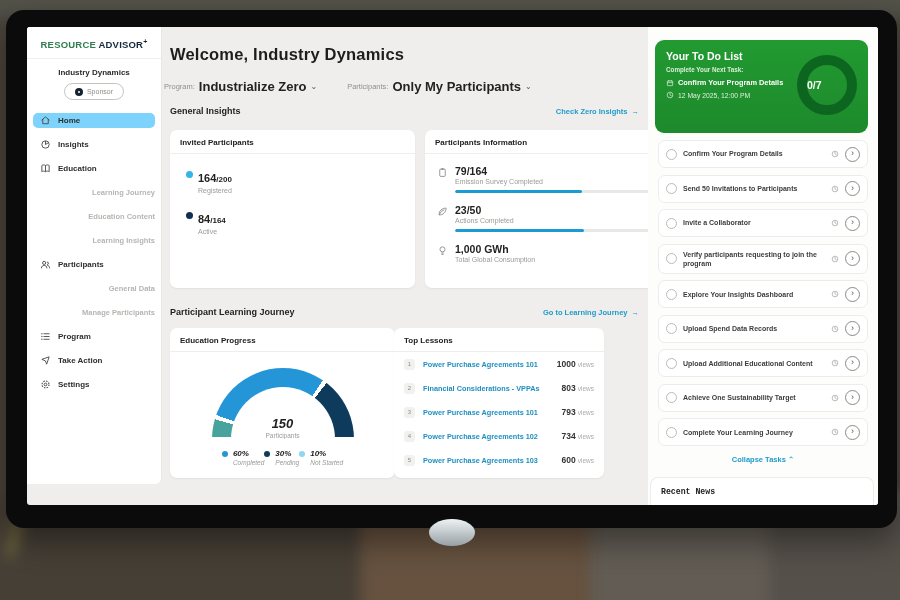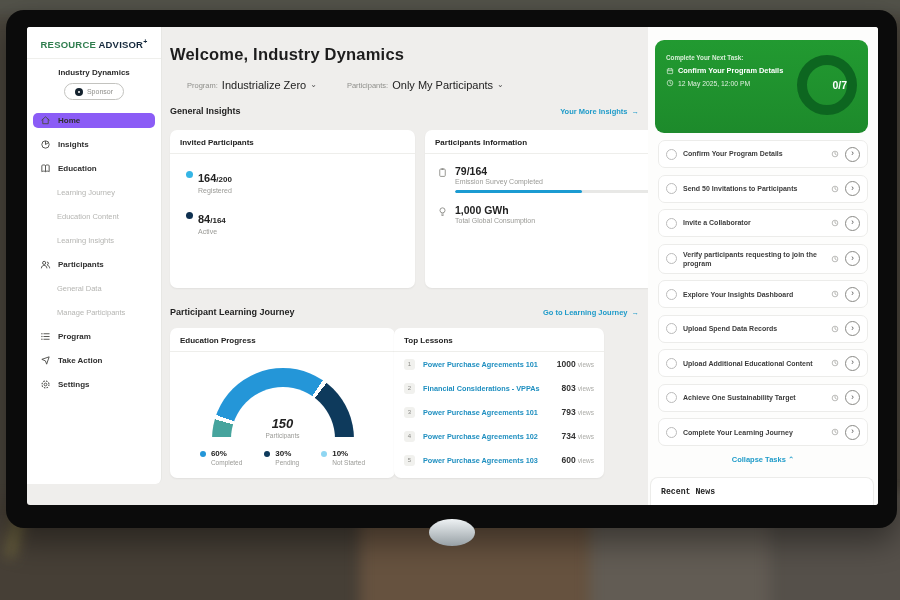--- a/index.html
+++ b/index.html
@@ -28,30 +28,30 @@
   .logo .res{color:#2f7d4e;} .logo .adv{color:#15293c;} .logo .plus{color:#15293c;font-size:7px;vertical-align:super;}
   .org{margin-top:9px;text-align:center;font-size:8px;font-weight:bold;color:#2b2b2b;}
   .sponsor{margin:6px auto 0;width:58px;height:15px;border:1px solid #c3c3bf;border-radius:9px;
     display:flex;align-items:center;justify-content:center;gap:4px;background:#fff;}
   .sponsor .sdot{width:8px;height:8px;border-radius:50%;background:#14222e;position:relative;}
   .sponsor .sdot::after{content:"";position:absolute;left:3px;top:3px;width:2px;height:2px;border-radius:50%;background:#fff;}
   .sponsor .stxt{font-size:7px;color:#8e8e8a;}
   .nav{position:absolute;left:0;top:86px;right:0;display:flex;flex-direction:column;gap:9px;}
   .nav-item{display:flex;align-items:center;gap:7px;height:15px;margin:0 6px;padding-left:7px;
     font-size:8px;font-weight:bold;color:#2f2f2f;border-radius:5px;cursor:default;}
-  .nav-item.active{background:#8b5cf6;}
-  .nav-item.sub{padding-left:24px;font-weight:normal;color:#b5b5b2;font-size:7.5px;}
+  .nav-item.active{background:#7dd3fc;}
+  .nav-item.sub{padding-left:24px;font-weight:bold;color:#b5b5b2;font-size:7.5px;justify-content:flex-end;}
   .nav-item svg{width:11px;height:11px;color:#4a4a47;flex:0 0 auto;}
   
   .main{position:absolute;left:134px;top:0;width:487px;height:478px;}
   .h1{position:absolute;left:9px;top:18px;font-size:16.5px;font-weight:bold;color:#1d1d1d;letter-spacing:.2px;}
-  .filters{position:absolute;left:26px;top:52px;display:flex;gap:30px;align-items:center;}
+  .filters{position:absolute;left:3px;top:52px;display:flex;gap:30px;align-items:center;}
   .filter{display:flex;align-items:center;gap:4px;}
   .flabel{font-size:7.5px;color:#8f8f8b;}
-  .fvalue{font-size:11px;font-weight:normal;color:#222;}
+  .fvalue{font-size:13px;font-weight:bold;color:#222;}
   .chev{font-size:8px;color:#555;line-height:6px;}
   .secrow{position:absolute;left:9px;right:9px;display:flex;justify-content:space-between;align-items:center;}
   .sec1{top:79px;} .sec2{top:280px;}
   .sectitle{font-size:9px;font-weight:bold;color:#1f1f1f;}
   .seclink{font-size:7.5px;font-weight:bold;color:#1f9bc9;display:flex;gap:4px;align-items:center;cursor:pointer;}
   .panel{position:absolute;background:#fff;border-radius:7px;box-shadow:0 1px 2px rgba(0,0,0,.06);}
   .ptitle{padding:8px 10px 6px;font-size:8px;font-weight:bold;color:#222;border-bottom:1px solid #eeeeeb;}
   .p-invited{left:9px;top:103px;width:245px;height:158px;}
   .p-info{left:264px;top:103px;width:255px;height:158px;}
   .p-edu{left:9px;top:301px;width:225px;height:150px;}
@@ -80,21 +80,21 @@
   .stat-bar{height:3px;background:#e8e8e6;border-radius:2px;margin-top:5px;overflow:hidden;}
   .stat-fill{height:100%;width:var(--w,0%);background:#1b9bd2;border-radius:2px;}
   
   .gauge-wrap{display:flex;flex-direction:column;align-items:center;}
   .gauge{position:relative;width:142px;height:71px;overflow:hidden;margin-top:16px;}
   .gauge-arc{position:absolute;left:0;top:0;width:142px;height:142px;border-radius:50%;}
   .gauge-arc::before{content:"";position:absolute;inset:19px;border-radius:50%;background:#fff;}
   .gauge-center{position:absolute;left:0;right:0;bottom:0;text-align:center;}
   .gauge-center .gv{font-size:13px;font-weight:bold;color:#222;font-style:italic;}
   .gauge-center .gl{font-size:6.5px;color:#9a9a96;margin-top:1px;}
-  .glegend{display:flex;gap:22px;margin-top:10px;}
+  .glegend{display:flex;margin-top:10px;font-style:italic;}
   .gleg{position:relative;padding-left:11px;}
   .gleg .dot{top:2px;width:6px;height:6px;}
   .gleg-pct{font-size:8px;font-weight:bold;color:#222;}
   .gleg-lab{font-size:6.5px;color:#9a9a96;margin-top:1px;}
   
   .lessons{display:flex;flex-direction:column;}
   .lesson{display:flex;align-items:center;gap:8px;padding:6.5px 10px;}
   .rank{width:11px;height:11px;border-radius:3px;background:#f1f1ee;color:#8a8a86;
     font-size:6px;display:flex;align-items:center;justify-content:center;flex:0 0 auto;}
   .ltitle{flex:1;font-size:7.3px;font-weight:bold;color:#1f8fc0;cursor:pointer;}
@@ -103,21 +103,21 @@
   
   .rightcol{position:absolute;left:621px;top:0;width:230px;height:478px;background:#fdfdfc;}
   .todo-card{position:absolute;left:7px;top:13px;width:213px;height:93px;border-radius:9px;
     background:linear-gradient(#229a31,#1d8a2b);padding:10px 11px;box-sizing:border-box;color:#fff;}
   .todo-title{font-size:10.5px;font-weight:bold;}
   .todo-sub{font-size:6.3px;color:#d8eed8;margin-top:4px;font-weight:bold;}
   .todo-task{font-size:7.4px;font-weight:bold;margin-top:5px;display:flex;align-items:center;gap:4px;}
   .todo-date{font-size:6.8px;color:#dff0df;margin-top:4px;display:flex;align-items:center;gap:4px;}
   .todo-card svg{width:8px;height:8px;color:#e7f4e7;flex:0 0 auto;}
   .todo-ring{position:absolute;right:11px;top:15px;width:40px;height:40px;border-radius:50%;
-    border:10px solid #0d6620;display:flex;align-items:center;justify-content:flex-end;}
+    border:10px solid #0d6620;display:flex;align-items:center;justify-content:flex-start;}
   .todo-ring span{font-size:10.5px;font-weight:bold;color:#fff;}
   .tasks{position:absolute;left:10px;top:113px;width:210px;display:flex;flex-direction:column;gap:6.5px;}
   .task{background:#fff;border:1px solid #ececе9;border:1px solid #ececea;border-radius:7px;
     padding:5px 7px;display:flex;align-items:center;gap:6px;min-height:16px;}
   .cb{width:9px;height:9px;border:1.2px solid #bbb;border-radius:50%;flex:0 0 auto;cursor:pointer;}
   .tlabel{flex:1;font-size:7px;font-weight:bold;color:#3c3c3c;line-height:1.3;}
   .task .tclock{width:8px;height:8px;color:#9a9a96;flex:0 0 auto;}
   .go{width:13px;height:13px;border:1px solid #8a8a86;border-radius:50%;display:flex;align-items:center;
     justify-content:center;flex:0 0 auto;cursor:pointer;}
   .go span{font-size:9px;color:#555;line-height:9px;margin-top:-1px;}
@@ -284,21 +284,21 @@
       <div class="filter">
         <span class="flabel">Participants:</span>
         <span class="fvalue">Only My Participants</span>
         <span class="chev">⌄</span>
       </div>
     </div>
 
     <div class="secrow sec1">
       <span class="sectitle">General Insights</span>
       <span class="seclink">
-        <span>Your More Insights</span>
+        <span>Check Zero Insights</span>
         <span>→</span>
       </span>
     </div>
 
     <div class="panel p-invited">
       <div class="ptitle">Invited Participants</div>
       <div class="invited-body">
         <div class="dlegend">
 
         <div class="dleg-row">
@@ -324,20 +324,30 @@
                 <use href="#icon-survey"></use>
               </svg>
             <div class="stat-val">79/164</div>
             <div class="stat-lab">Emission Survey Completed</div>
             <div class="stat-bar">
               <div class="stat-fill" style="--w: 60%;"></div>
             </div>
           </div>
             <div class="stat">
             <svg>
+                <use href="#icon-actions"></use>
+              </svg>
+            <div class="stat-val">23/50</div>
+            <div class="stat-lab">Actions Completed</div>
+            <div class="stat-bar">
+              <div class="stat-fill" style="--w: 61%;"></div>
+            </div>
+          </div>
+            <div class="stat">
+            <svg>
                 <use href="#icon-bulb"></use>
               </svg>
             <div class="stat-val">1,000 GWh</div>
             <div class="stat-lab">Total Global Consumption</div>
 
           </div>
           </div>
     </div>
 
     <div class="secrow sec2">
@@ -407,20 +417,21 @@
             <span class="rank">5</span>
             <span class="ltitle">Power Purchase Agreements 103</span>
             <span class="lviews"><span>600</span><span class="vl">views</span></span>
           </div>
           </div>
     </div>
   </div>
 
   <div class="rightcol">
     <div class="todo-card">
+      <div class="todo-title">Your To Do List</div>
       <div class="todo-sub">Complete Your Next Task:</div>
       <div class="todo-task">
         <svg>
               <use href="#icon-calendar"></use>
             </svg>
         <span>Confirm Your Program Details</span>
       </div>
       <div class="todo-date">
         <svg>
               <use href="#icon-clock"></use>

